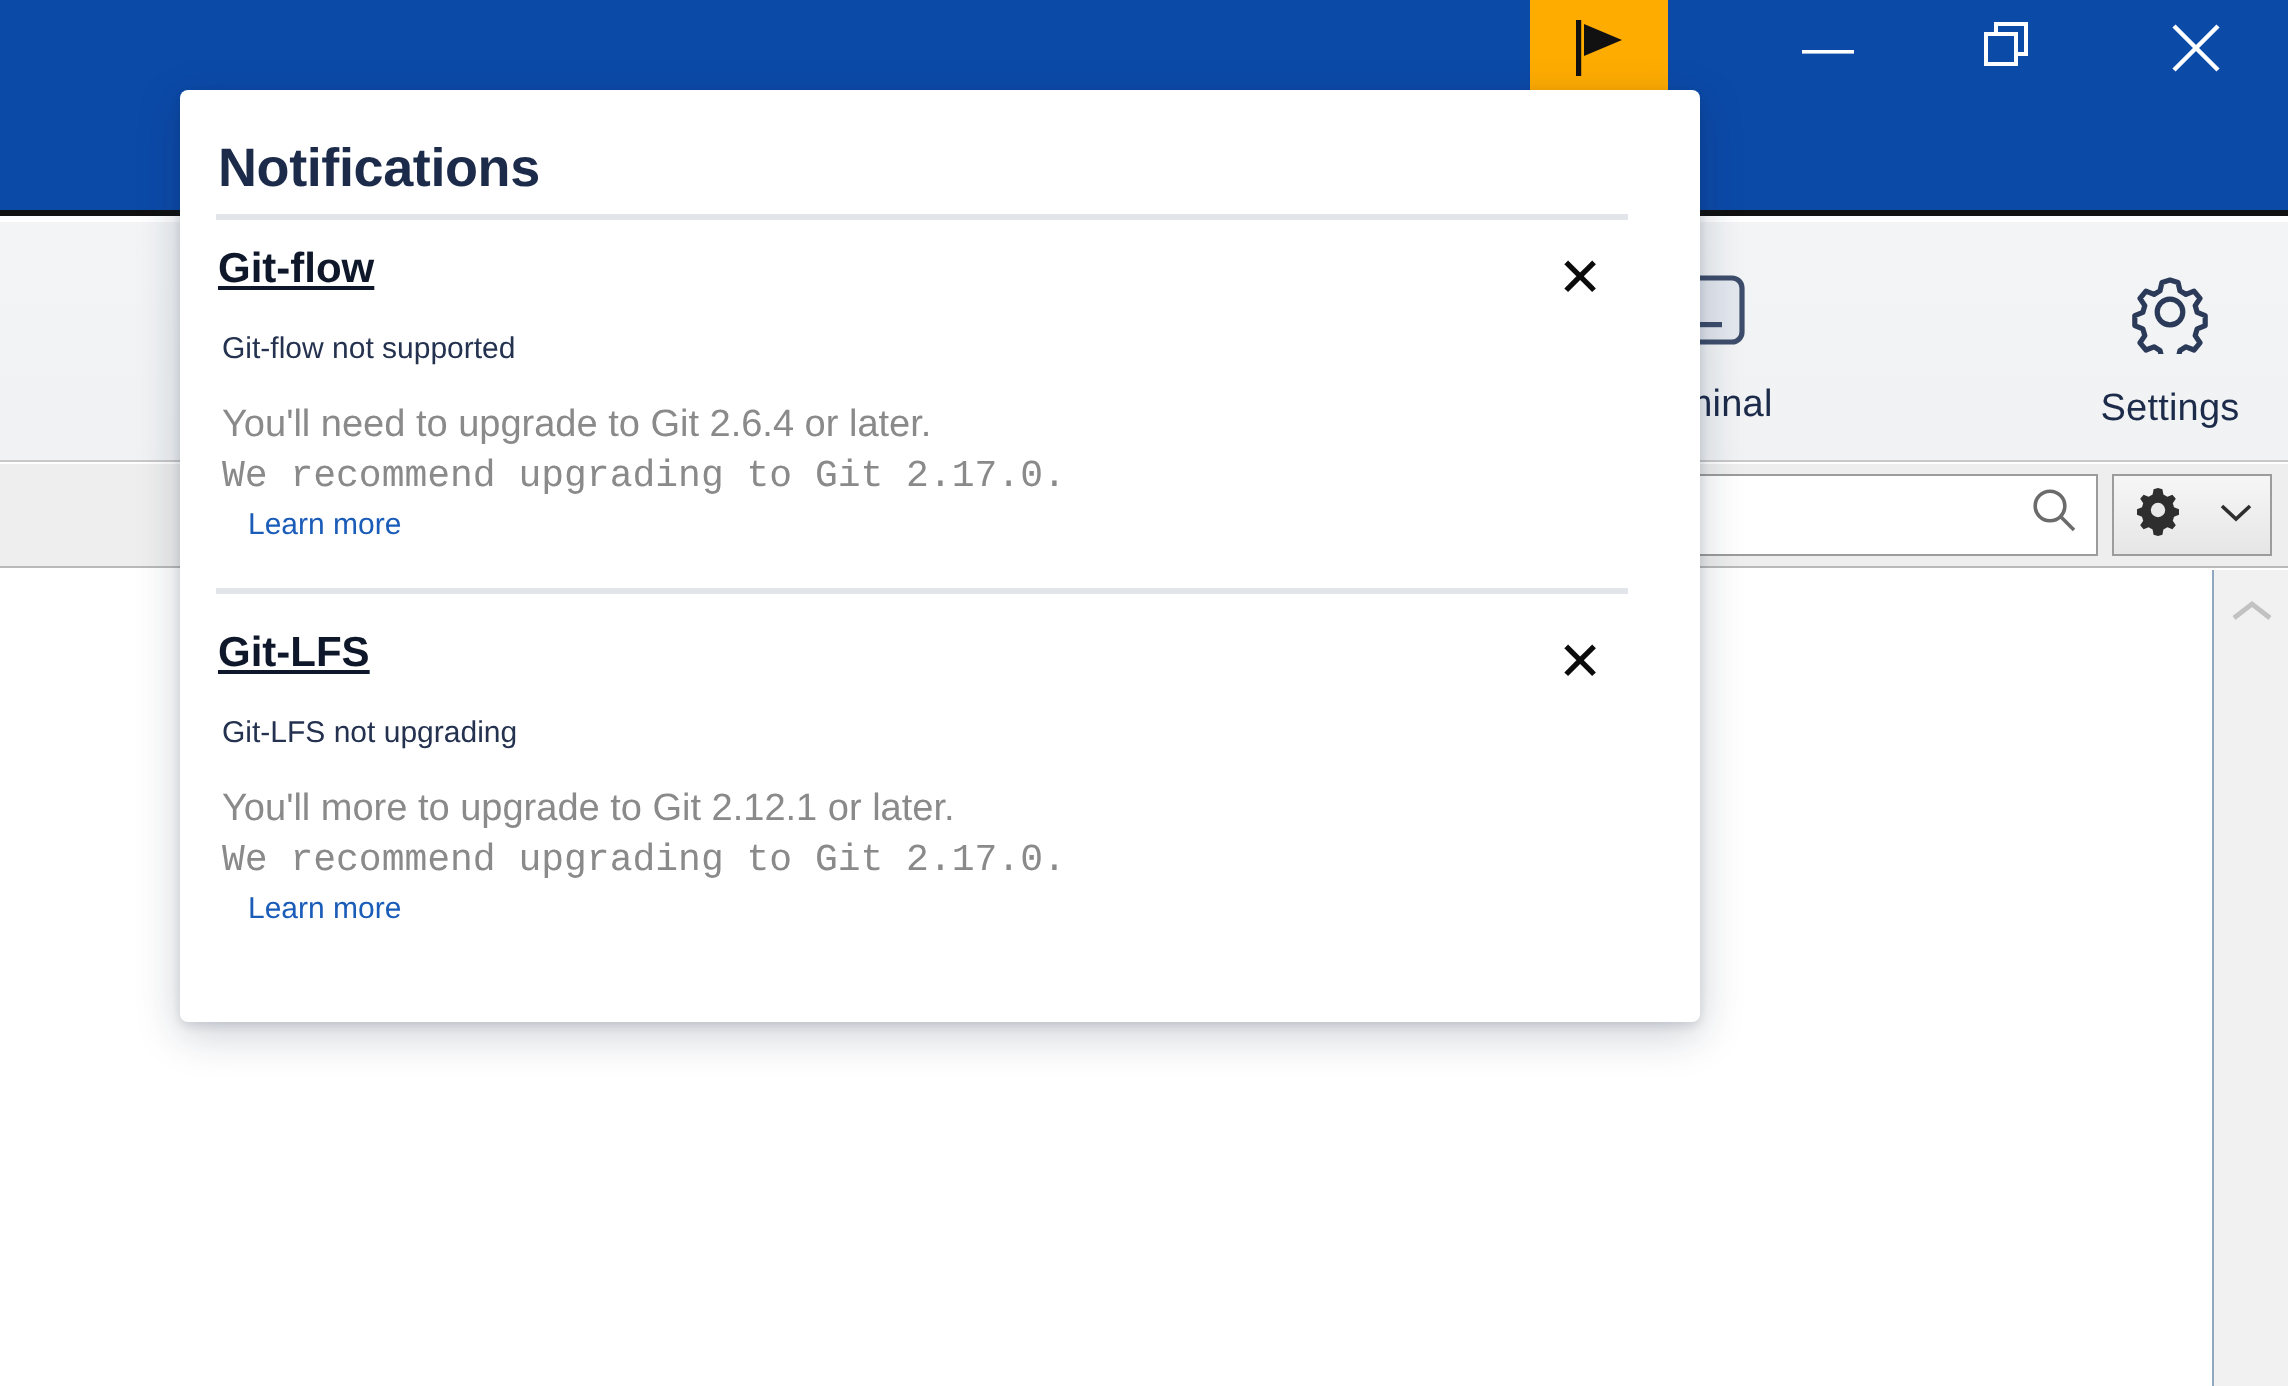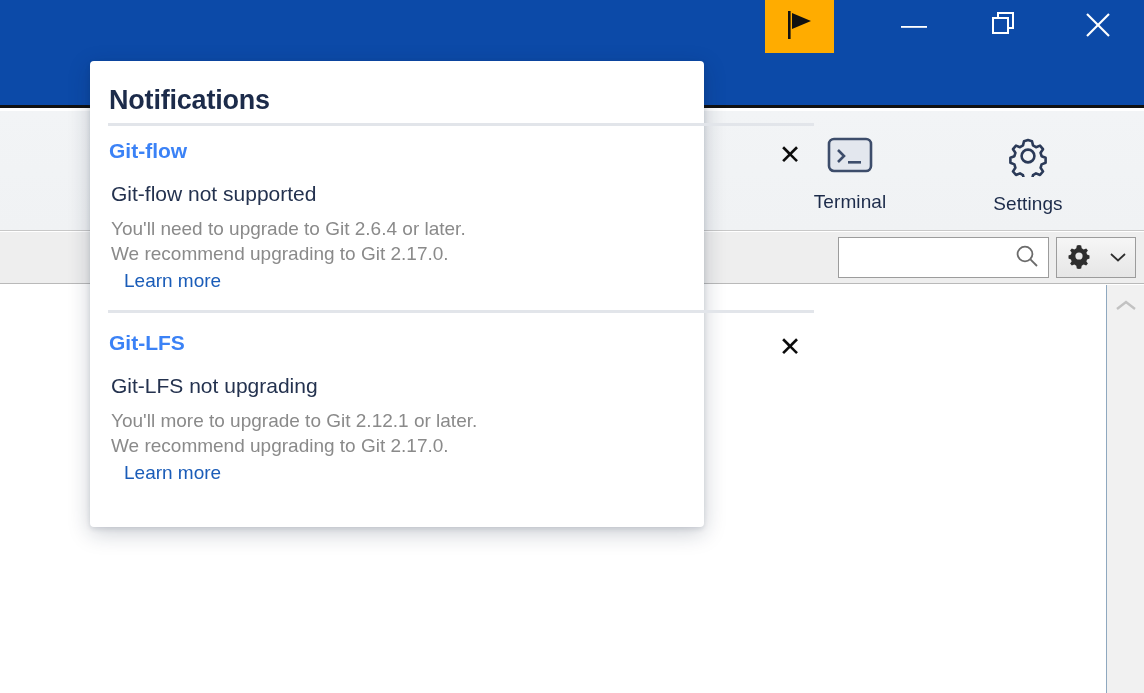--- a/index.html
+++ b/index.html
@@ -79,21 +79,21 @@
   .tool-item .tool-label {
     margin-top: 12px;
     font-size: 19px;
     color: #1c2b4a;
     letter-spacing: 0.1px;
   }
   .tool-item.disabled .tool-label { color: #9aa0ac; }
 
   .tool-terminal { left: 796px; }
   .tool-explorer { left: 896px; }
-  .tool-settings { left: 974px; }
+  .tool-settings { left: 1031px; }
 
   
   .searchband {
     position: absolute;
     left: 0; top: 232px;
     width: 1144px;
     height: 52px;
     background: #eeeeee;
     border-bottom: 1px solid #b9b9b9;
   }
@@ -153,22 +153,22 @@
     width: 38px; height: 34px;
     display: flex;
     align-items: center;
     justify-content: center;
     cursor: pointer;
   }
 
   
   .notif-panel {
     position: absolute;
-    left: 90px; top: 61px;
-    width: 614px;
+    left: 90px; top: 45px;
+    width: 760px;
     height: 466px;
     background: #ffffff;
     border-radius: 4px;
     box-shadow: 0 6px 22px rgba(20,30,60,0.22), 0 2px 5px rgba(20,30,60,0.12);
   }
 
   .notif-title {
     position: absolute;
     left: 19px; top: 24px;
     font-size: 27px;
@@ -189,56 +189,57 @@
 
   .notif-item { position: absolute; left: 0; width: 742px; }
   .item-one { top: 78px; }
   .item-two { top: 270px; }
 
   .item-head {
     position: absolute;
     left: 19px; top: 0;
     font-size: 21px;
     font-weight: bold;
-    color: #3b82f6;
+    color: #0f172a;
+    text-decoration: underline;
   }
 
   .item-close {
     position: absolute;
     left: 680px; top: -4px;
     width: 40px; height: 40px;
     display: flex;
     align-items: center;
     justify-content: center;
     cursor: pointer;
     color: #0b0b0b;
     font-size: 27px;
     line-height: 1;
   }
 
   .item-subject {
     position: absolute;
     left: 21px; top: 43px;
-    font-size: 21px;
+    font-size: 15px;
     color: #24324f;
   }
 
   .item-line1, .item-line2 {
     position: absolute;
     left: 21px;
     font-size: 19px;
     color: #8a8a8a;
   }
   .item-line1 { top: 79px; }
-  .item-line2 { top: 104px; }
+  .item-line2 { top: 104px; font-family: Liberation Mono, monospace; }
 
   .item-link {
     position: absolute;
     left: 34px; top: 131px;
-    font-size: 19px;
+    font-size: 15px;
     color: #1a5cb8;
     cursor: pointer;
   }
 </style>
 </head>
 <body>
 
 <div id="app">
 
   <div class="titlebar">

